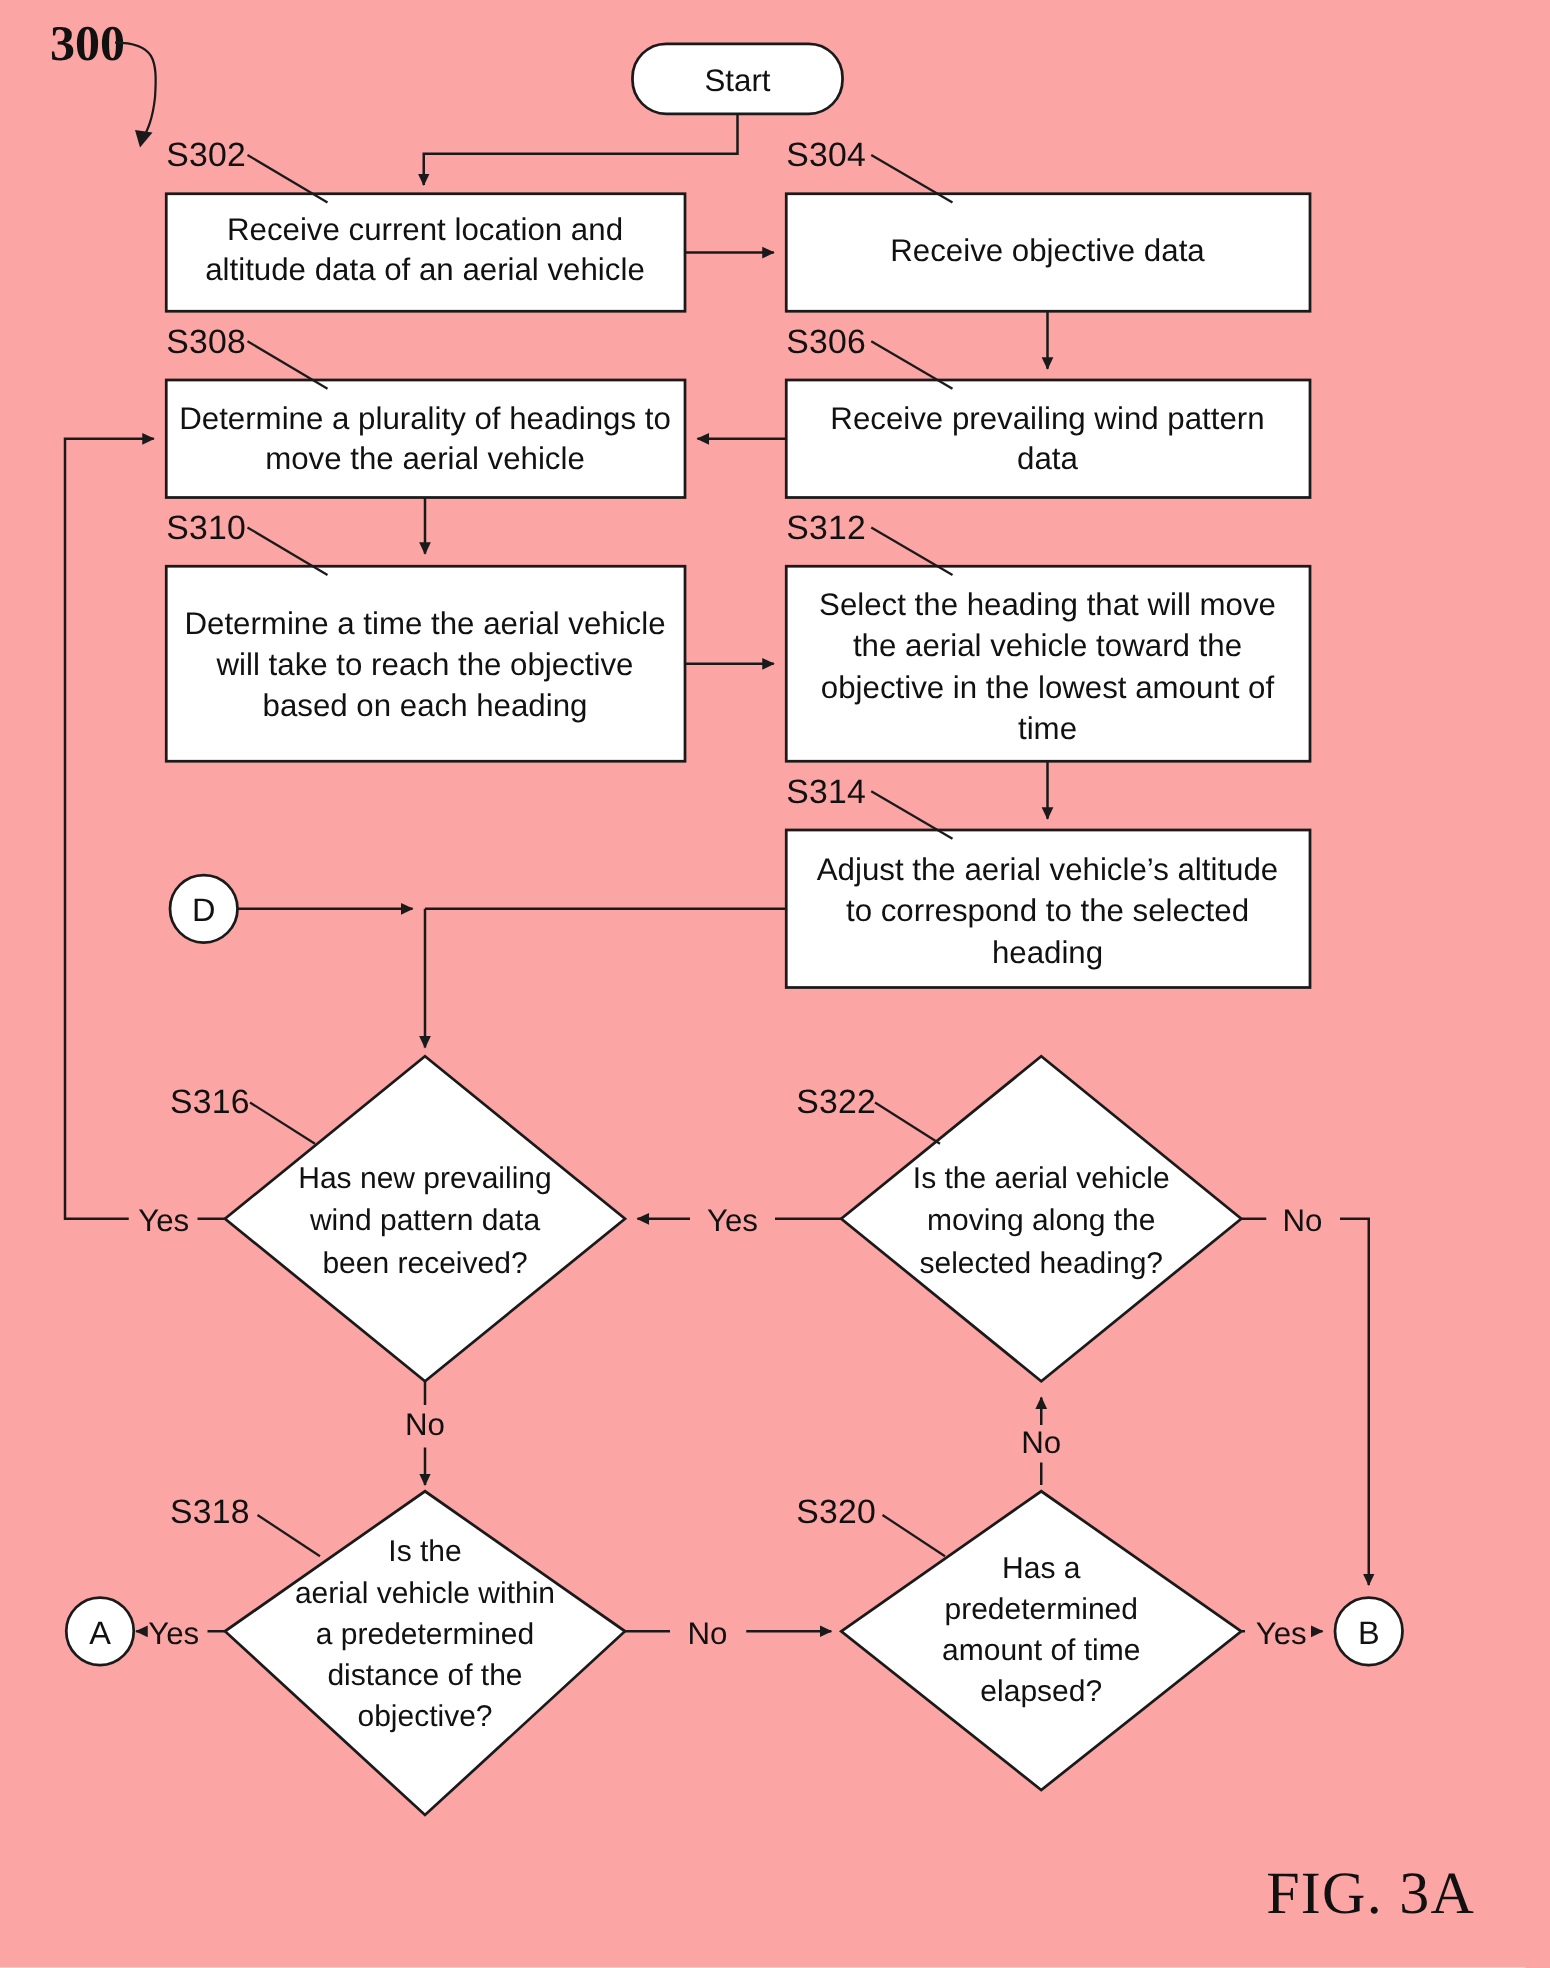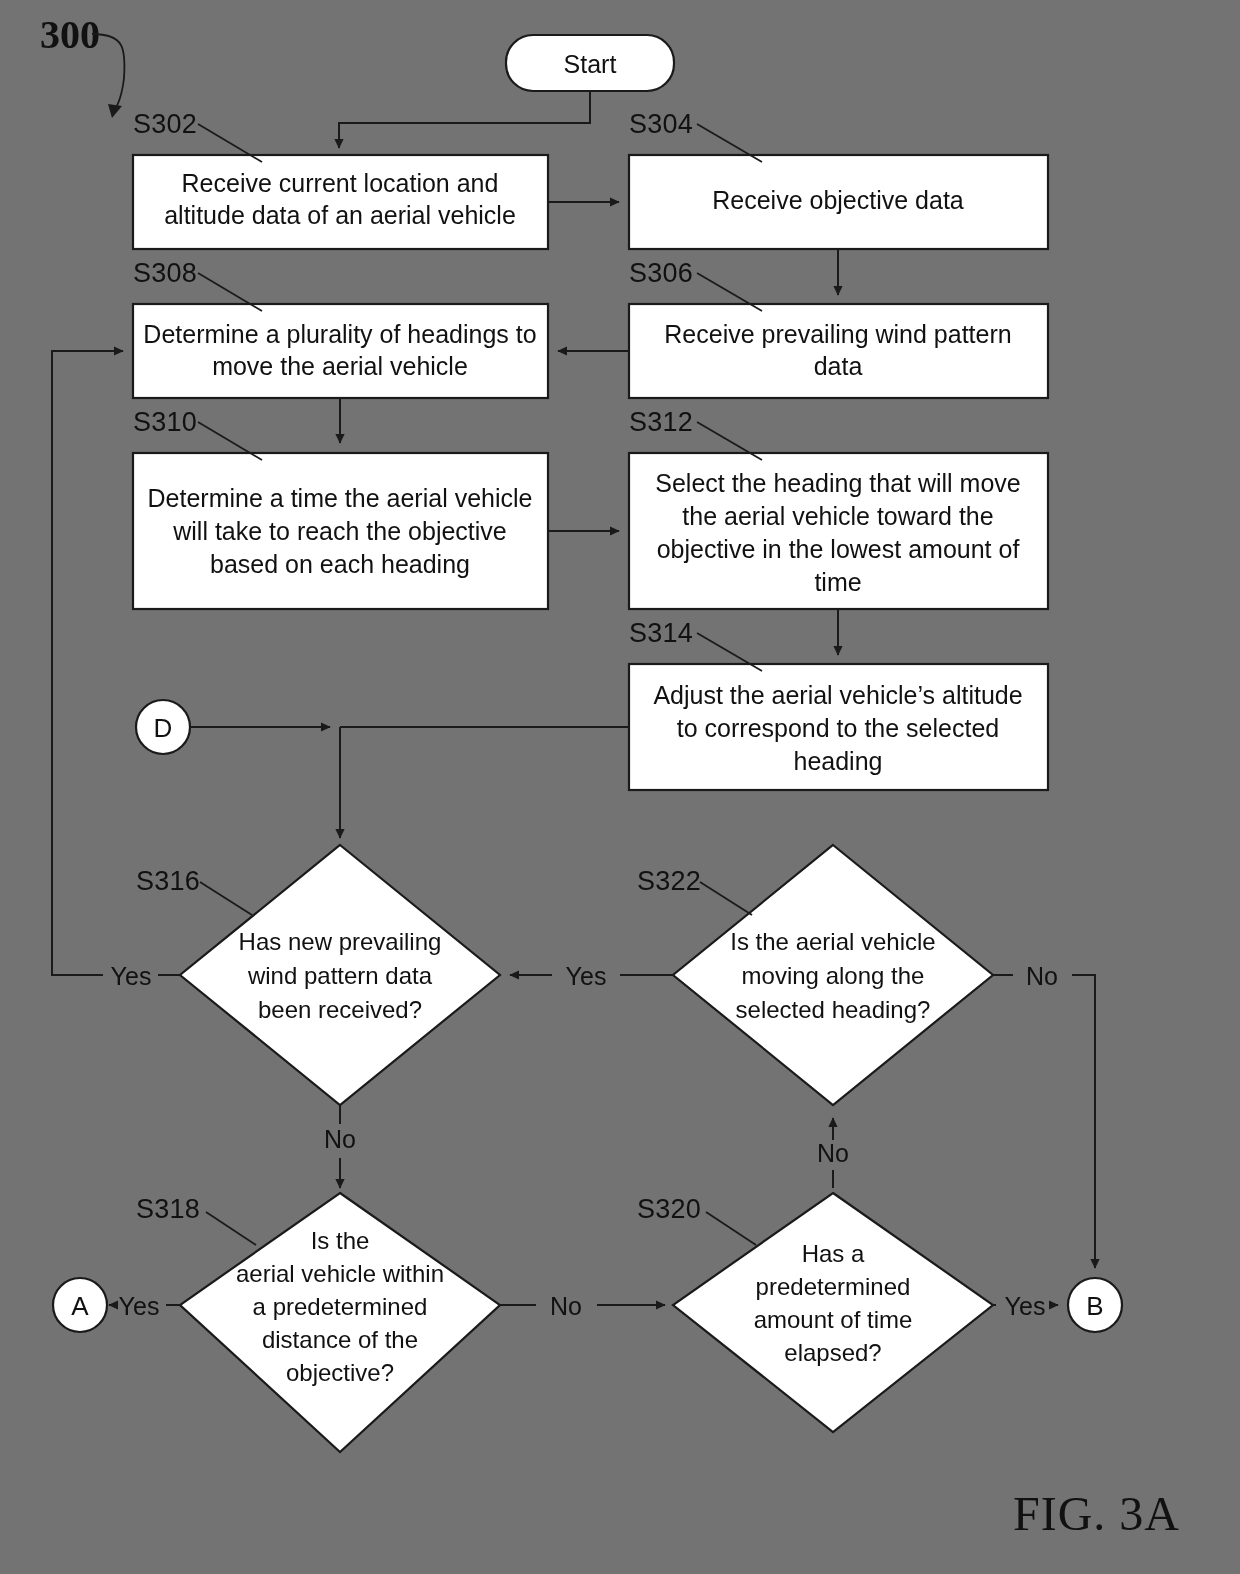--- a/index.html
+++ b/index.html
@@ -1,17 +1,17 @@
 <!DOCTYPE html>
 <html><head>
 <meta charset="utf-8">
 <style>
   html,body{margin:0;padding:0;background:#ffffff;}
   body{width:1240px;height:1574px;font-family:"Liberation Sans",sans-serif;color:#000;}
-  #sheet{position:relative;width:1240px;height:1574px;overflow:hidden;background:#737373;}
+  #sheet{position:relative;width:1240px;height:1574px;overflow:hidden;background:#fca5a5;}
   svg{display:block;}
   .shape{fill:#ffffff;stroke:#1a1a1a;stroke-width:2.2;}
   .lead{fill:none;stroke:#1a1a1a;stroke-width:1.8;}
   .conn{fill:none;stroke:#1a1a1a;stroke-width:2;}
   text{font-family:"Liberation Sans",sans-serif;fill:#111;}
   .boxtext{font-size:25px;}
   .diatext{font-size:24px;}
   .reftext{font-size:27px;letter-spacing:.2px;}
   .edgelabel{font-size:25px;}
   .conntext{font-size:26px;}

